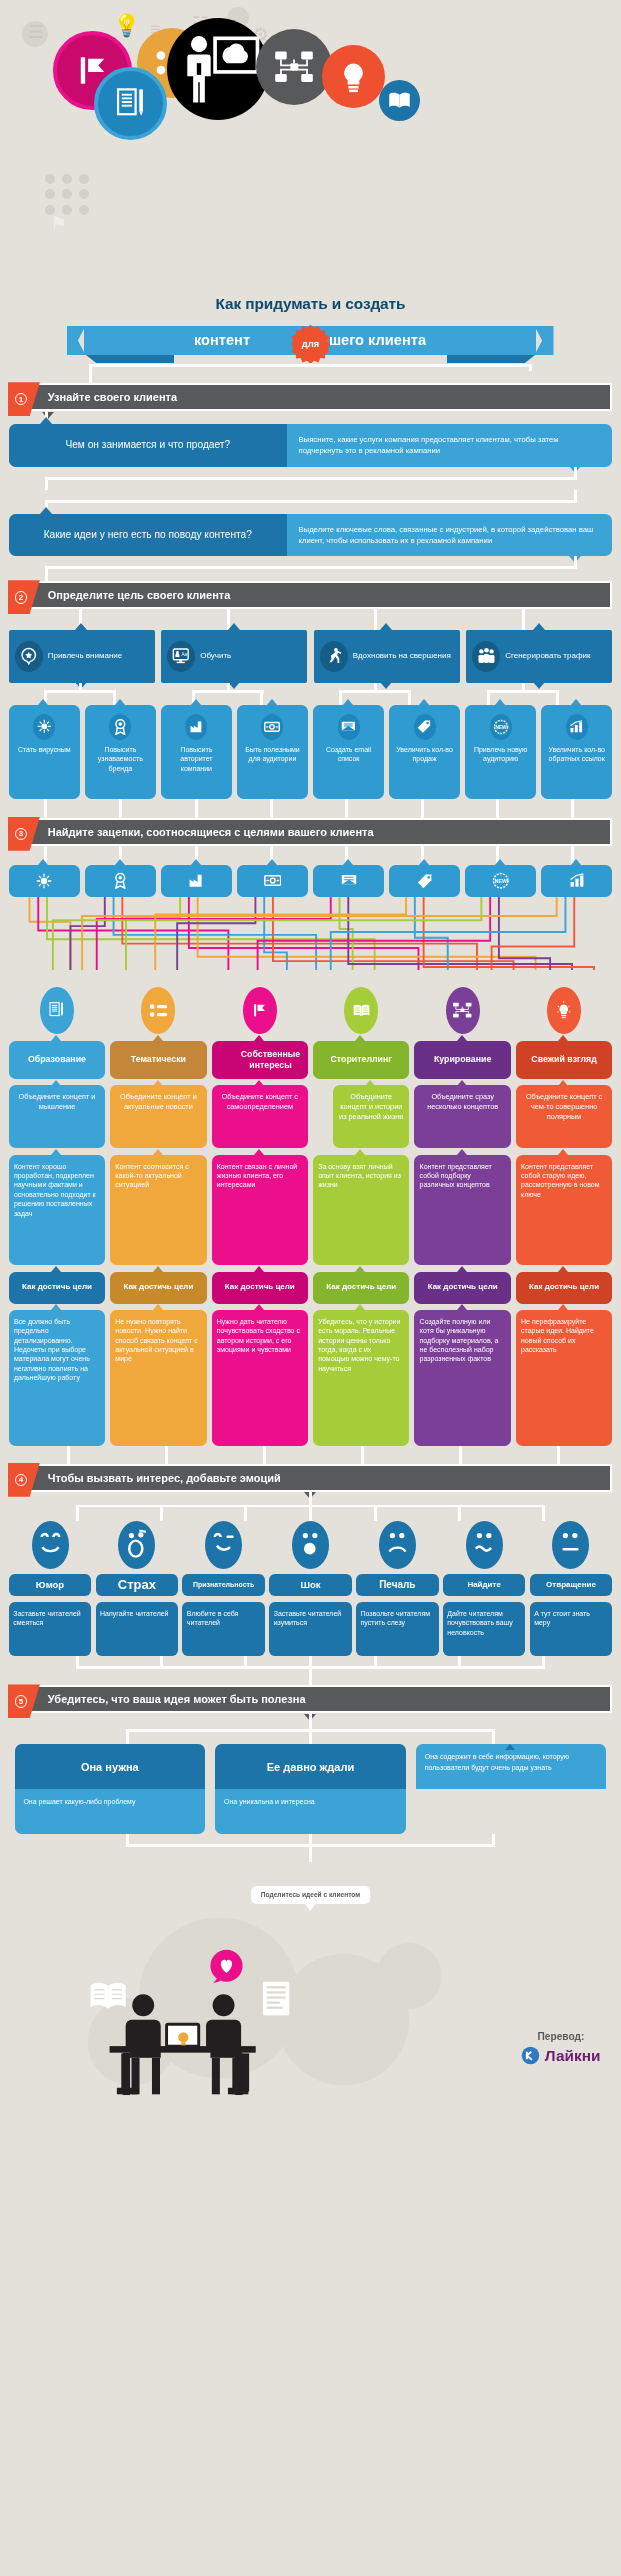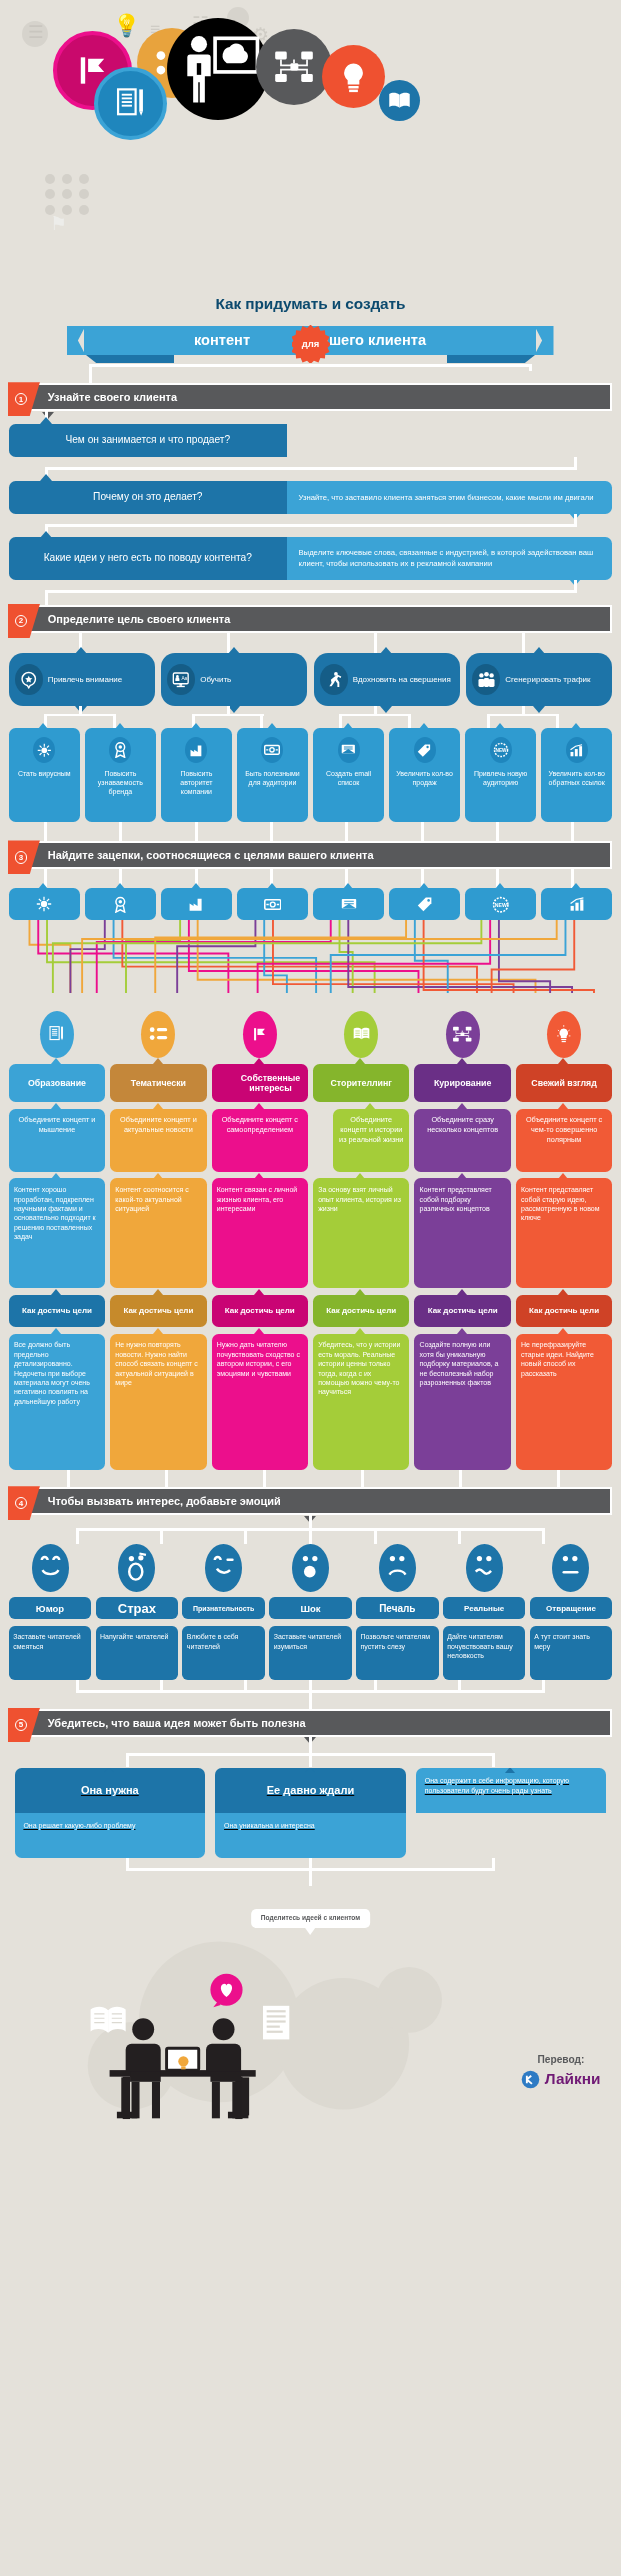--- a/index.html
+++ b/index.html
@@ -103,21 +103,21 @@
   }
   .qa-a:after {
     content:''; position:absolute; right:31px; bottom:-6.6px;
     border-left:6.6px solid transparent;border-right:6.6px solid transparent;
     border-top:7.3px solid #3ba3d6;
   }
 
   
   .goals { display:flex; gap:6.6px; margin-top:20.5px; }
   .goal {
-    flex:1; background:#1d74a8; border-radius:14px; position:relative;
+    flex:1; background:#1d74a8; border-radius:2px; position:relative;
     display:flex; align-items:center; gap:5.1px; padding:10.2px 5.8px; min-height:53px;
   }
   .goal:before {
     content:''; position:absolute; left:50%; margin-left:-6.6px; top:-6.6px;
     border-left:6.6px solid transparent;border-right:6.6px solid transparent;
     border-bottom:7.3px solid #1d74a8;
   }
   .goal:after {
     content:''; position:absolute; left:50%; margin-left:-6.6px; bottom:-6.6px;
     border-left:6.6px solid transparent;border-right:6.6px solid transparent;
@@ -194,21 +194,21 @@
     display:flex;align-items:center;justify-content:center;text-align:center;
     font-weight:bold;position:relative;padding:2.9px 1.5px;
   }
   .emo-desc {
     background:#1d74a8;color:#fff;border-radius:5.8px;margin-top:6.6px;
     font-size:7px;padding:6.6px 4.4px;line-height:1.35;position:relative;min-height:54px;
   }
 
   
   .useful { display:flex; gap:10.2px; margin-top:20.5px; padding:0 5.8px; }
-  .use { flex:1; border-radius:6.6px; overflow:hidden; position:relative;text-decoration:underline; }
+  .use { flex:1; border-radius:6.6px; overflow:hidden; position:relative; }
   .use-head {
     background:#1d74a8;color:#fff;font-size:11px;font-weight:bold;
     height:45px;display:flex;align-items:center;justify-content:center;
   }
   .use-body { background:#3ba3d6;color:#fff;font-size:7px;padding:8px 8.8px;
               line-height:1.5;min-height:45px; }
   .use:before {
     content:''; position:absolute; left:50%; margin-left:-5.8px; top:-0.7px;
     border-left:5.8px solid transparent;border-right:5.8px solid transparent;
     border-bottom:6.6px solid #1d74a8;
@@ -354,32 +354,29 @@
       <div class="sec-title">Узнайте своего клиента</div>
       <div style="position:absolute;left:31px;bottom:-9.5px;width:0;height:0;border-left:6.6px solid transparent;border-right:6.6px solid transparent;border-top:7.3px solid #58595b;"></div>
     </div>
 
     <div style="position:relative;height:13px;">
       <div class="vline" style="left:36px;top:0;height:13px;"></div>
     </div>
 
     <div class="qa-row" style="margin-top:0;">
       <div class="qa-q">Чем он занимается и что продает?</div>
+      <div class="qa-a">Выясните, какие услуги компания предоставляет клиентам, чтобы затем подчеркнуть это в рекламной кампании</div>
     </div>
 
     <div style="position:relative;height:23.4px;">
       <div class="vline" style="right:35px;top:0;height:13px;"></div>
       <div class="hline" style="left:37px;right:35px;top:10.2px;"></div>
       <div class="vline" style="left:36px;top:10.2px;height:13px;"></div>
     </div>
 
-    <div class="qa-row" style="margin-top:0;">
-      <div class="qa-q">Почему он это делает?</div>
-      <div class="qa-a">Узнайте, что заставило клиента заняться этим бизнесом, какие мысли им двигали</div>
-    </div>
 
     <div style="position:relative;height:23.4px;">
       <div class="vline" style="right:35px;top:0;height:13px;"></div>
       <div class="hline" style="left:37px;right:35px;top:10.2px;"></div>
       <div class="vline" style="left:36px;top:10.2px;height:13px;"></div>
     </div>
 
     <div class="qa-row" style="margin-top:0;">
       <div class="qa-q">Какие идеи у него есть по поводу контента?</div>
       <div class="qa-a">Выделите ключевые слова, связанные с индустрией, в которой задействован ваш клиент, чтобы использовать их в рекламной кампании</div>
@@ -862,21 +859,21 @@
         <div class="emo-desc">Позвольте читателям пустить слезу</div>
       </div>
       <div class="emo">
         <div class="emo-face">
           <svg width="37" height="48" viewBox="0 0 50 66">
               <circle cx="18" cy="20" r="3.6" fill="#fff"></circle>
               <circle cx="31" cy="20" r="3.6" fill="#fff"></circle>
               <path d="M13 38 q5 -6 10 0 q5 6 11 -1" fill="none" stroke="#fff" stroke-width="3.4"></path>
             </svg>
         </div>
-        <div class="emo-name" style="font-size:8px;">Реальные</div>
+        <div class="emo-name" style="font-size:8px;">Найдите</div>
         <div class="emo-desc">Дайте читателям почувствовать вашу неловкость</div>
       </div>
       <div class="emo">
         <div class="emo-face">
           <svg width="37" height="48" viewBox="0 0 50 66">
               <circle cx="18" cy="20" r="3.6" fill="#fff"></circle>
               <circle cx="31" cy="20" r="3.6" fill="#fff"></circle>
               <rect x="14" y="37" width="22" height="3.6" rx="1.8" fill="#fff"></rect>
             </svg>
         </div>

